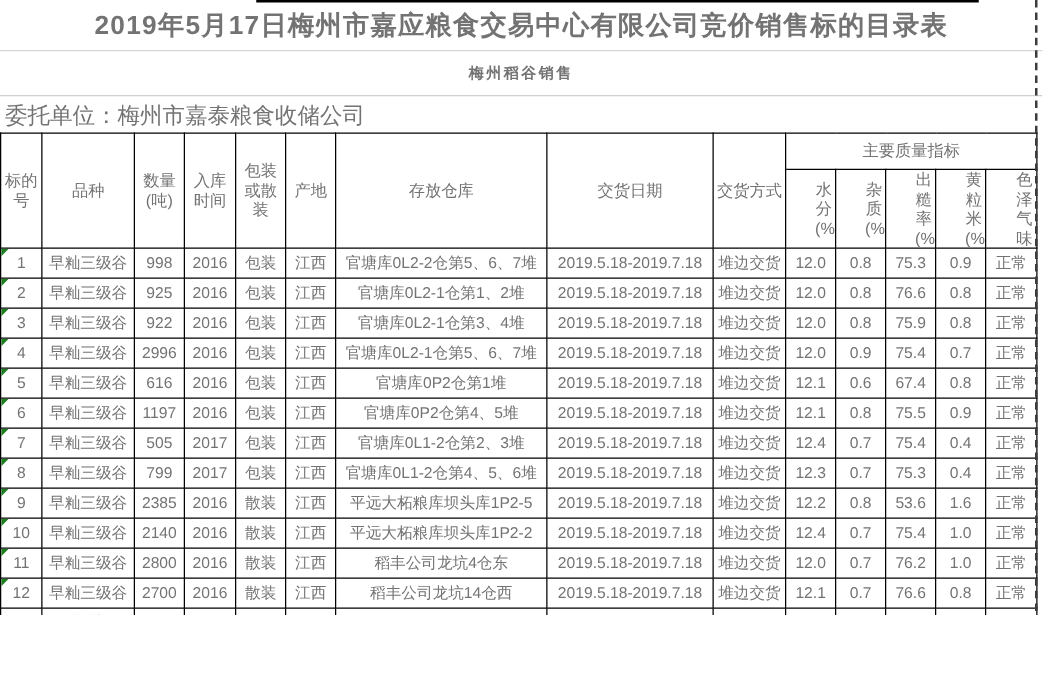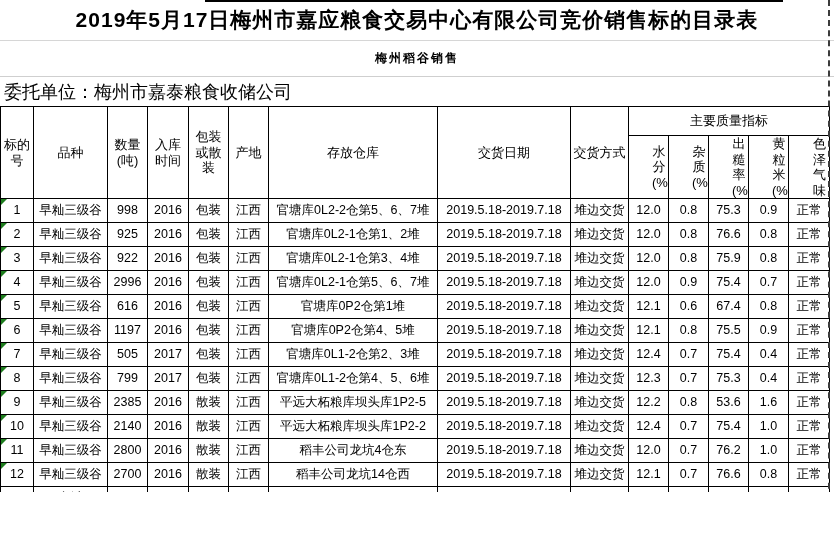--- a/index.html
+++ b/index.html
@@ -2,21 +2,21 @@
 <html><head>
 <meta charset="utf-8">
 <style>
   html,body{margin:0;padding:0;background:#fff;}
   .page{
     position:relative;
     width:834px;height:492px;
     background:#fff;
     overflow:hidden;
     font-family:"Liberation Sans","DejaVu Sans",sans-serif;
-    color:#000000;
+    color:#737373;
   }
   .top-border-line{position:absolute;left:205px;top:0;width:578px;height:2px;background:#000;}
   .page-break-line{position:absolute;left:828px;top:0;height:539px;width:0;border-left:2px dashed #3c3c3c;}
   .title-row{
     height:40px;border-bottom:1px solid #d6d6d6;
     display:flex;align-items:center;justify-content:center;
     font-size:21px;font-weight:bold;letter-spacing:1px;
   }
   .subtitle-row{
     height:35px;border-bottom:1px solid #cfcfcf;

